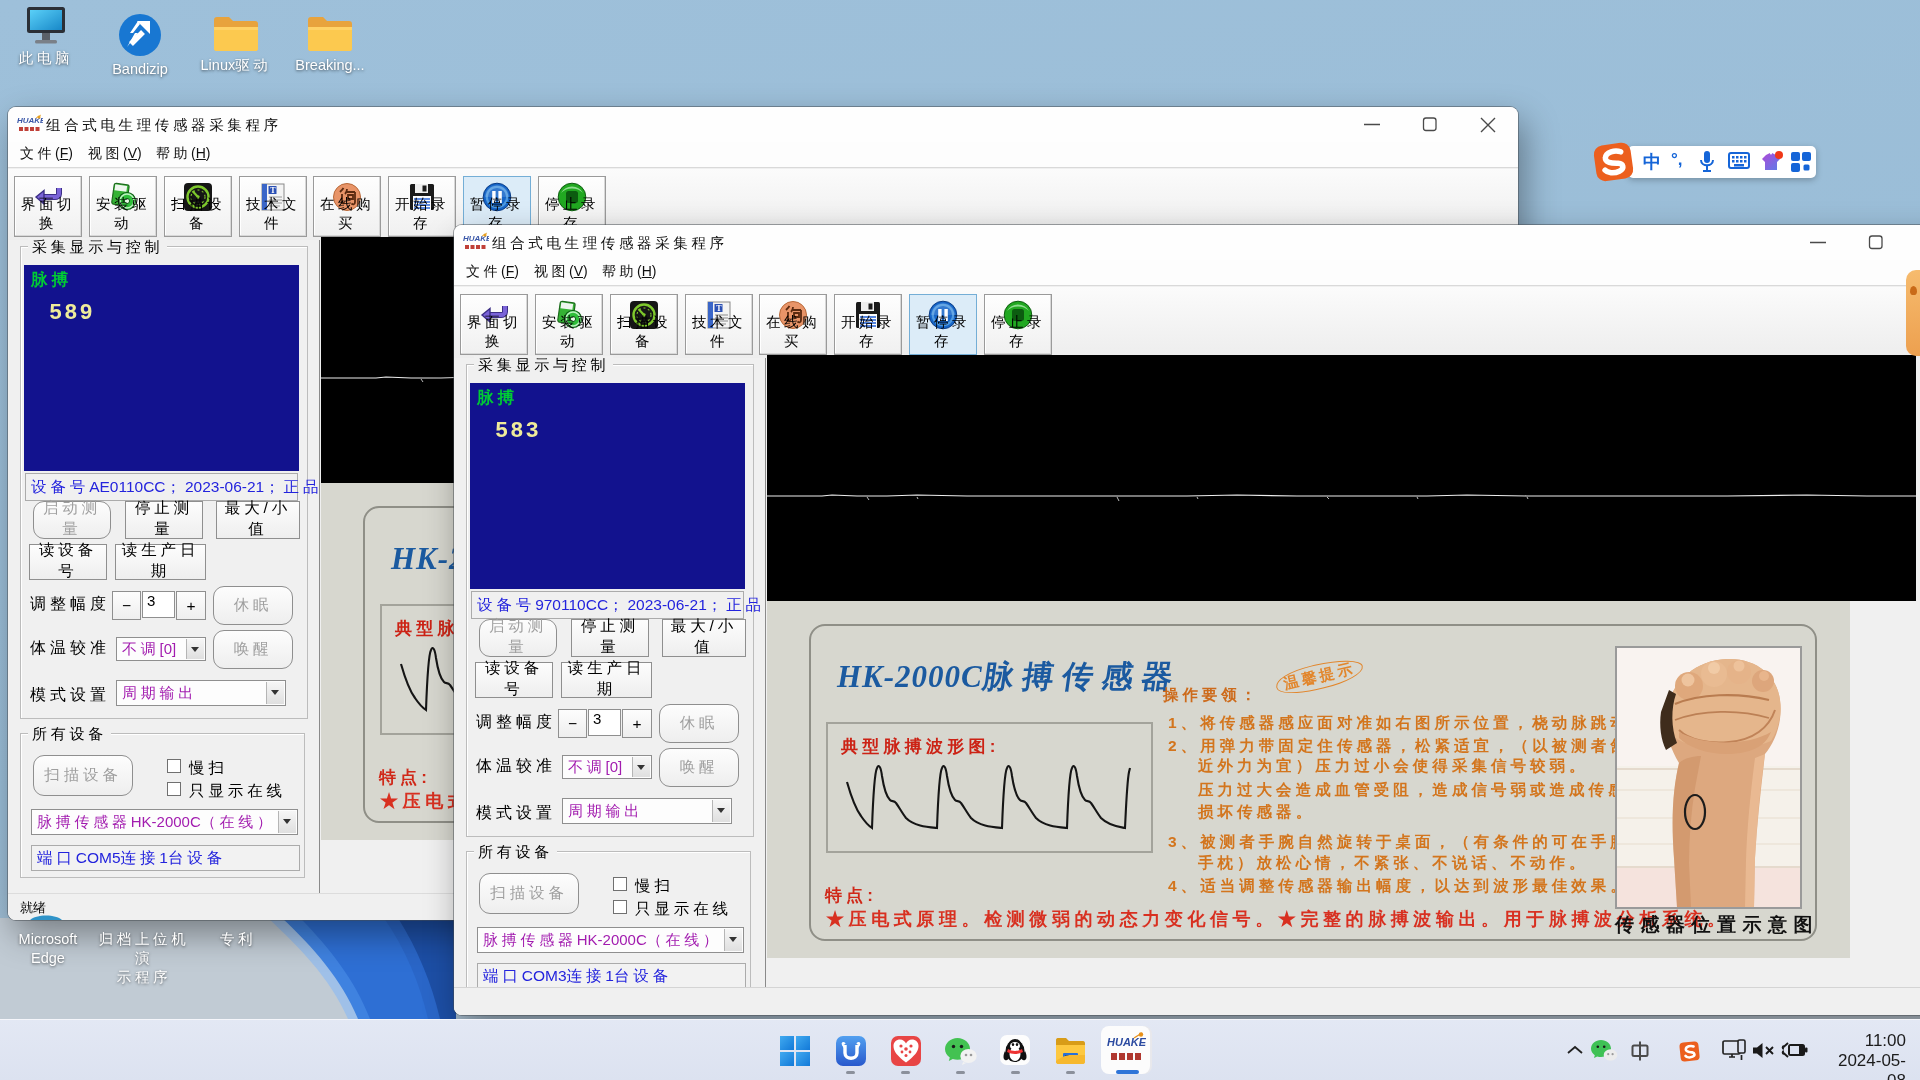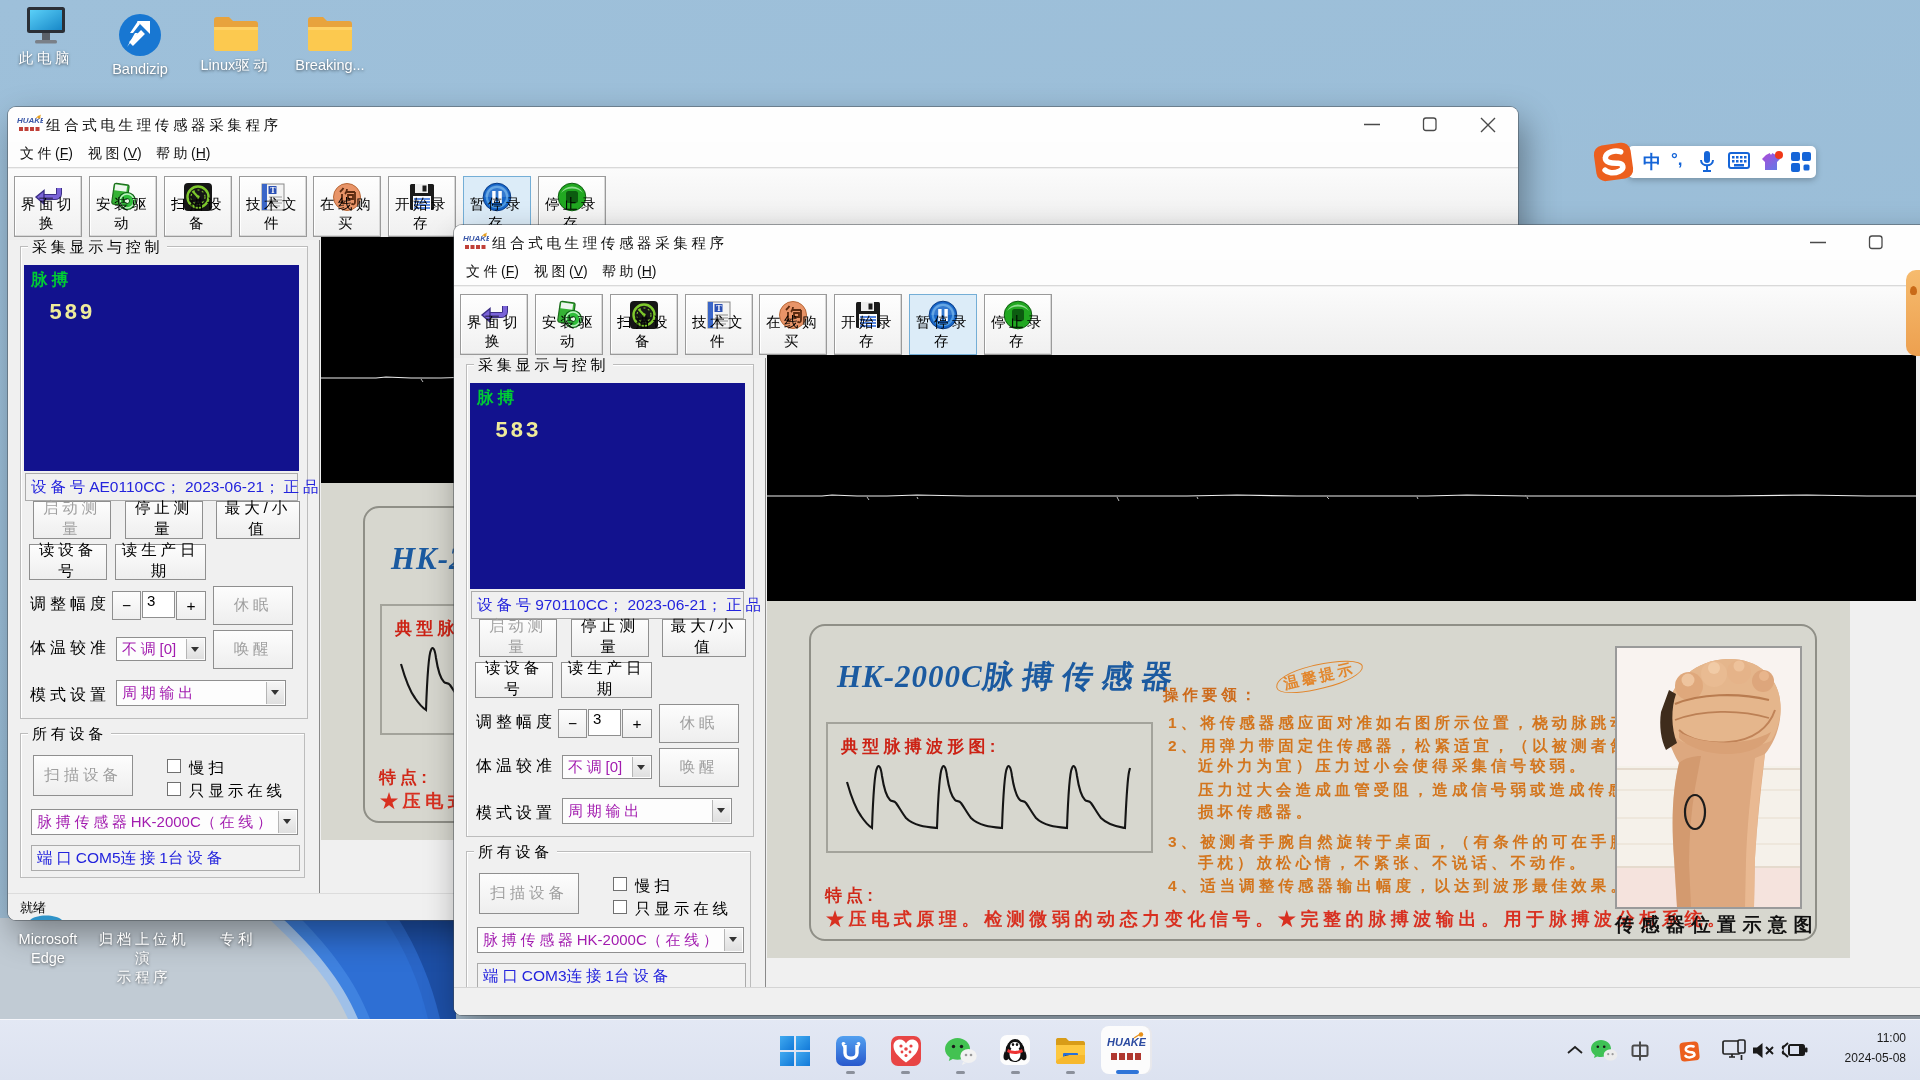--- a/index.html
+++ b/index.html
@@ -16,21 +16,21 @@
 .menubar span{position:absolute;top:3px;}
 .toolbar{position:absolute;left:0;top:62px;right:0;height:71px;background:linear-gradient(#fbfbfb,#ededed);}
 .tbtn{position:absolute;top:7px;width:68px;height:61px;background:linear-gradient(#fefefe,#f0f0f0);border:1px solid #9a9a9a;box-shadow:inset -1px -1px 0 #d8d8d8,inset 1px 1px 0 #fff;}
 .tbtn.hl{background:#dcecf8;border:1px solid #74aed6;box-shadow:none;}
 .tbtn .ti{position:absolute;left:50%;top:3px;transform:translateX(-50%);}
 .tbtn .tl{position:absolute;left:0;right:0;bottom:3px;text-align:center;font-size:14.5px;color:#000;letter-spacing:.24em;}
 .client{position:absolute;left:0;top:133px;right:0;bottom:0;background:#f0f0f0;}
 .gb{position:absolute;border:1px solid #bcbcbc;box-shadow:inset 1px 1px 0 #fff;}
 .gbl{position:absolute;font-size:15px;color:#000;background:#f0f0f0;padding:0 4px;white-space:nowrap;}
 .pb{position:absolute;background:linear-gradient(#fdfdfd,#eeeeee);border:1px solid #8f8f8f;font-size:15.5px;color:#000;text-align:center;}
-.pb.dis{color:#9f9f9f;}
+.pb.dis{color:#9f9f9f;border-radius:11px;}
 .pb span{position:absolute;left:0;right:0;top:50%;transform:translateY(-52%);}
 .combo{position:absolute;border:1px solid #8f8f8f;background:#fdfdfd;font-size:15px;}
 .combo .ct{position:absolute;left:5px;top:50%;transform:translateY(-50%);color:#a21caf;white-space:nowrap;}
 .combo .ca{position:absolute;right:1px;top:1px;bottom:1px;width:18px;background:linear-gradient(#f6f6f6,#dfdfdf);border-left:1px solid #b5b5b5;}
 .combo .ca:after{content:"";position:absolute;left:4px;top:8px;border:4px solid transparent;border-top:5px solid #333;}
 .cb{position:absolute;width:14px;height:14px;background:#fff;border:1px solid #707070;}
 .cblab{position:absolute;font-size:15.5px;color:#000;}
 .lab{position:absolute;font-size:16px;color:#000;}
 .bluebox{position:absolute;border:1px solid #ababab;font-size:15.5px;color:#2323dd;}
 .bluebox span{position:absolute;left:5px;top:50%;transform:translateY(-50%);white-space:nowrap;}
@@ -38,21 +38,21 @@
 .navy .pulse-l{position:absolute;left:7px;top:4px;font-size:16.5px;font-weight:bold;color:#00cc33;}
 .navy .num{position:absolute;left:25px;top:36px;font-size:22px;font-weight:bold;color:#efeb9b;font-family:"Liberation Mono";letter-spacing:2px;}
 .wave{position:absolute;background:#000;}
 .info{position:absolute;background:#d7d7cf;}
 .rrect{position:absolute;border:2px solid #8f8f87;border-radius:16px;}
 .statusbar{position:absolute;left:0;right:0;bottom:0;height:27px;background:#f0f0f0;border-top:1px solid #dcdcdc;font-size:13px;color:#000;}
 .statusbar span{position:absolute;left:12px;top:5px;}
 .wc{position:absolute;top:0;height:35px;width:46px;}
 #taskbar{position:absolute;left:0;top:1019px;width:1920px;height:61px;background:linear-gradient(#e3e8f4,#dce2f0);border-top:1px solid rgba(255,255,255,.7);}
 .tkdash{position:absolute;top:1071px;width:9px;height:3px;border-radius:2px;background:#8b909b;}
-.tray{position:absolute;font-size:12px;color:#1b1b1b;}
+.tray{position:absolute;font-size:17px;color:#1b1b1b;}
 .ortext{position:absolute;color:#d3751d;font-size:15.5px;white-space:nowrap;font-weight:bold;letter-spacing:.26em;}
 </style></head>
 <body>
 <div id="wall"></div>
 <svg class="abs" style="left:0;top:918px" width="456" height="101" viewBox="0 0 456 101">
  <rect width="456" height="101" fill="#c1cbd4"></rect>
  <path d="M268 0 C300 30 330 60 348 101 L456 101 L456 0 Z" fill="#9fc0e8"></path>
  <path d="M282 0 C314 30 342 62 358 101 L456 101 L456 0 Z" fill="#3f82e0"></path>
  <path d="M300 0 C330 30 356 64 370 101 L456 101 L456 0 Z" fill="#2e6fd4"></path>
  <path d="M384 0 C406 32 420 66 428 101 L456 101 L456 0 Z" fill="#2a66c8"></path>

